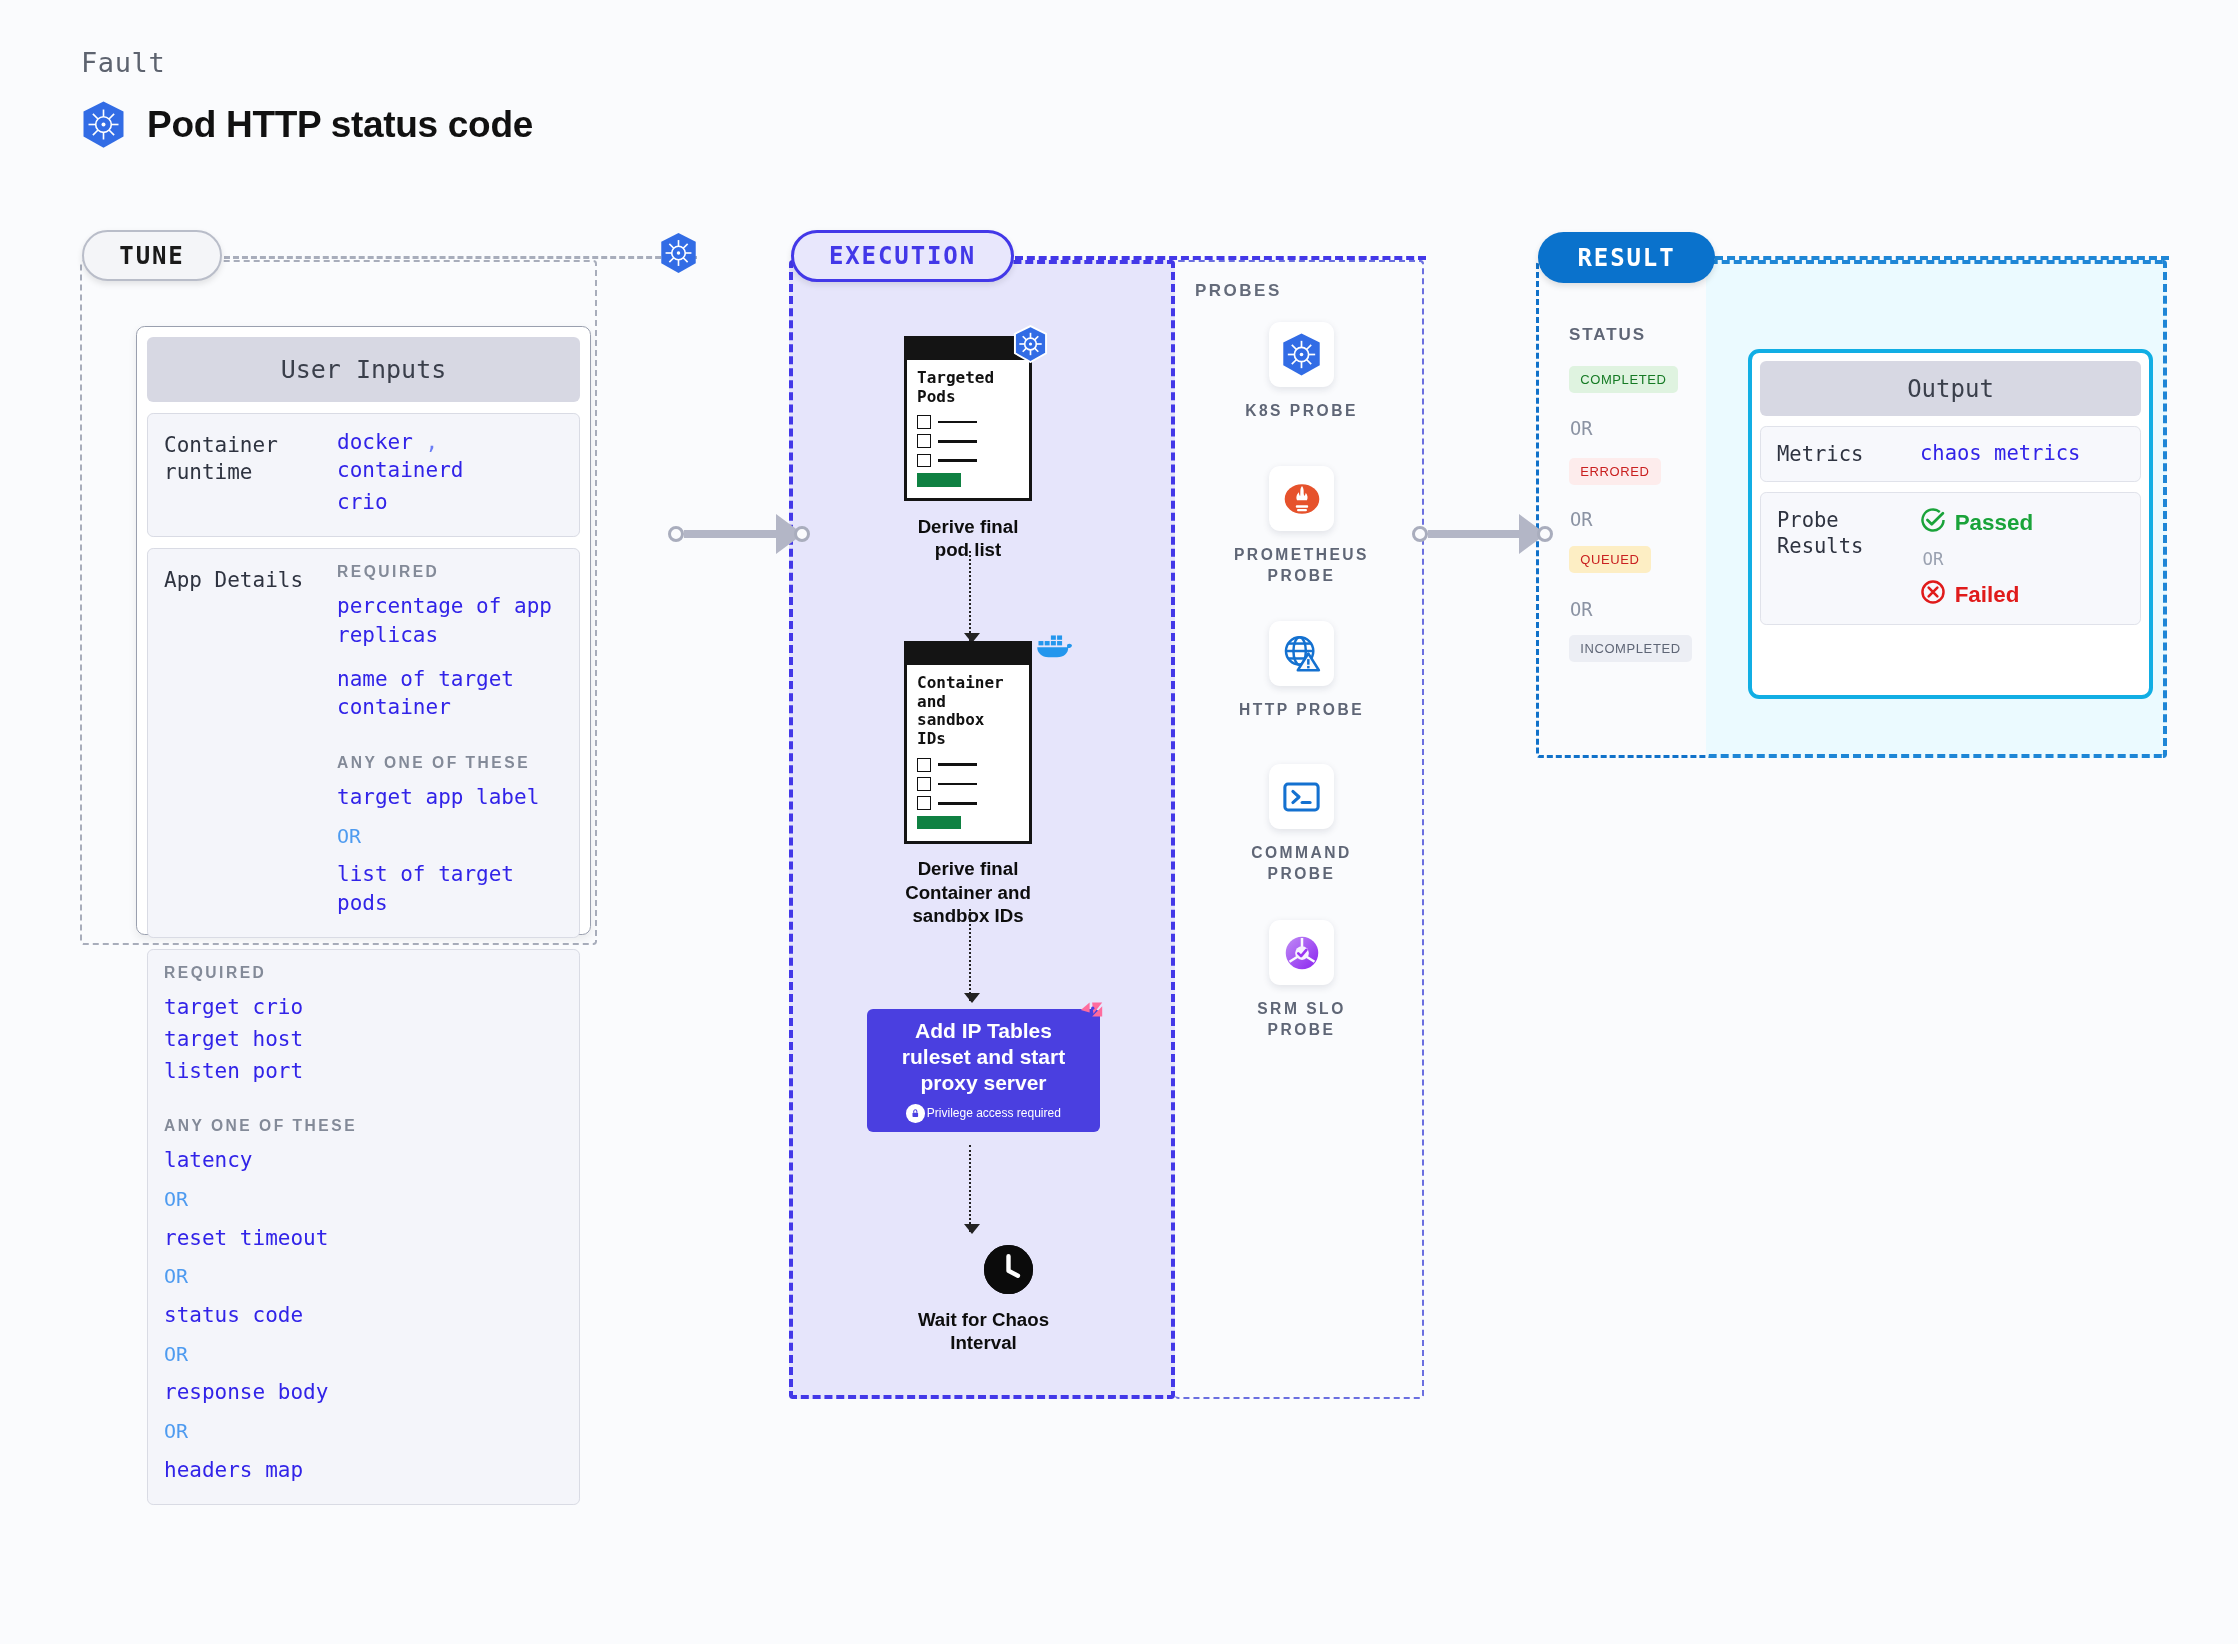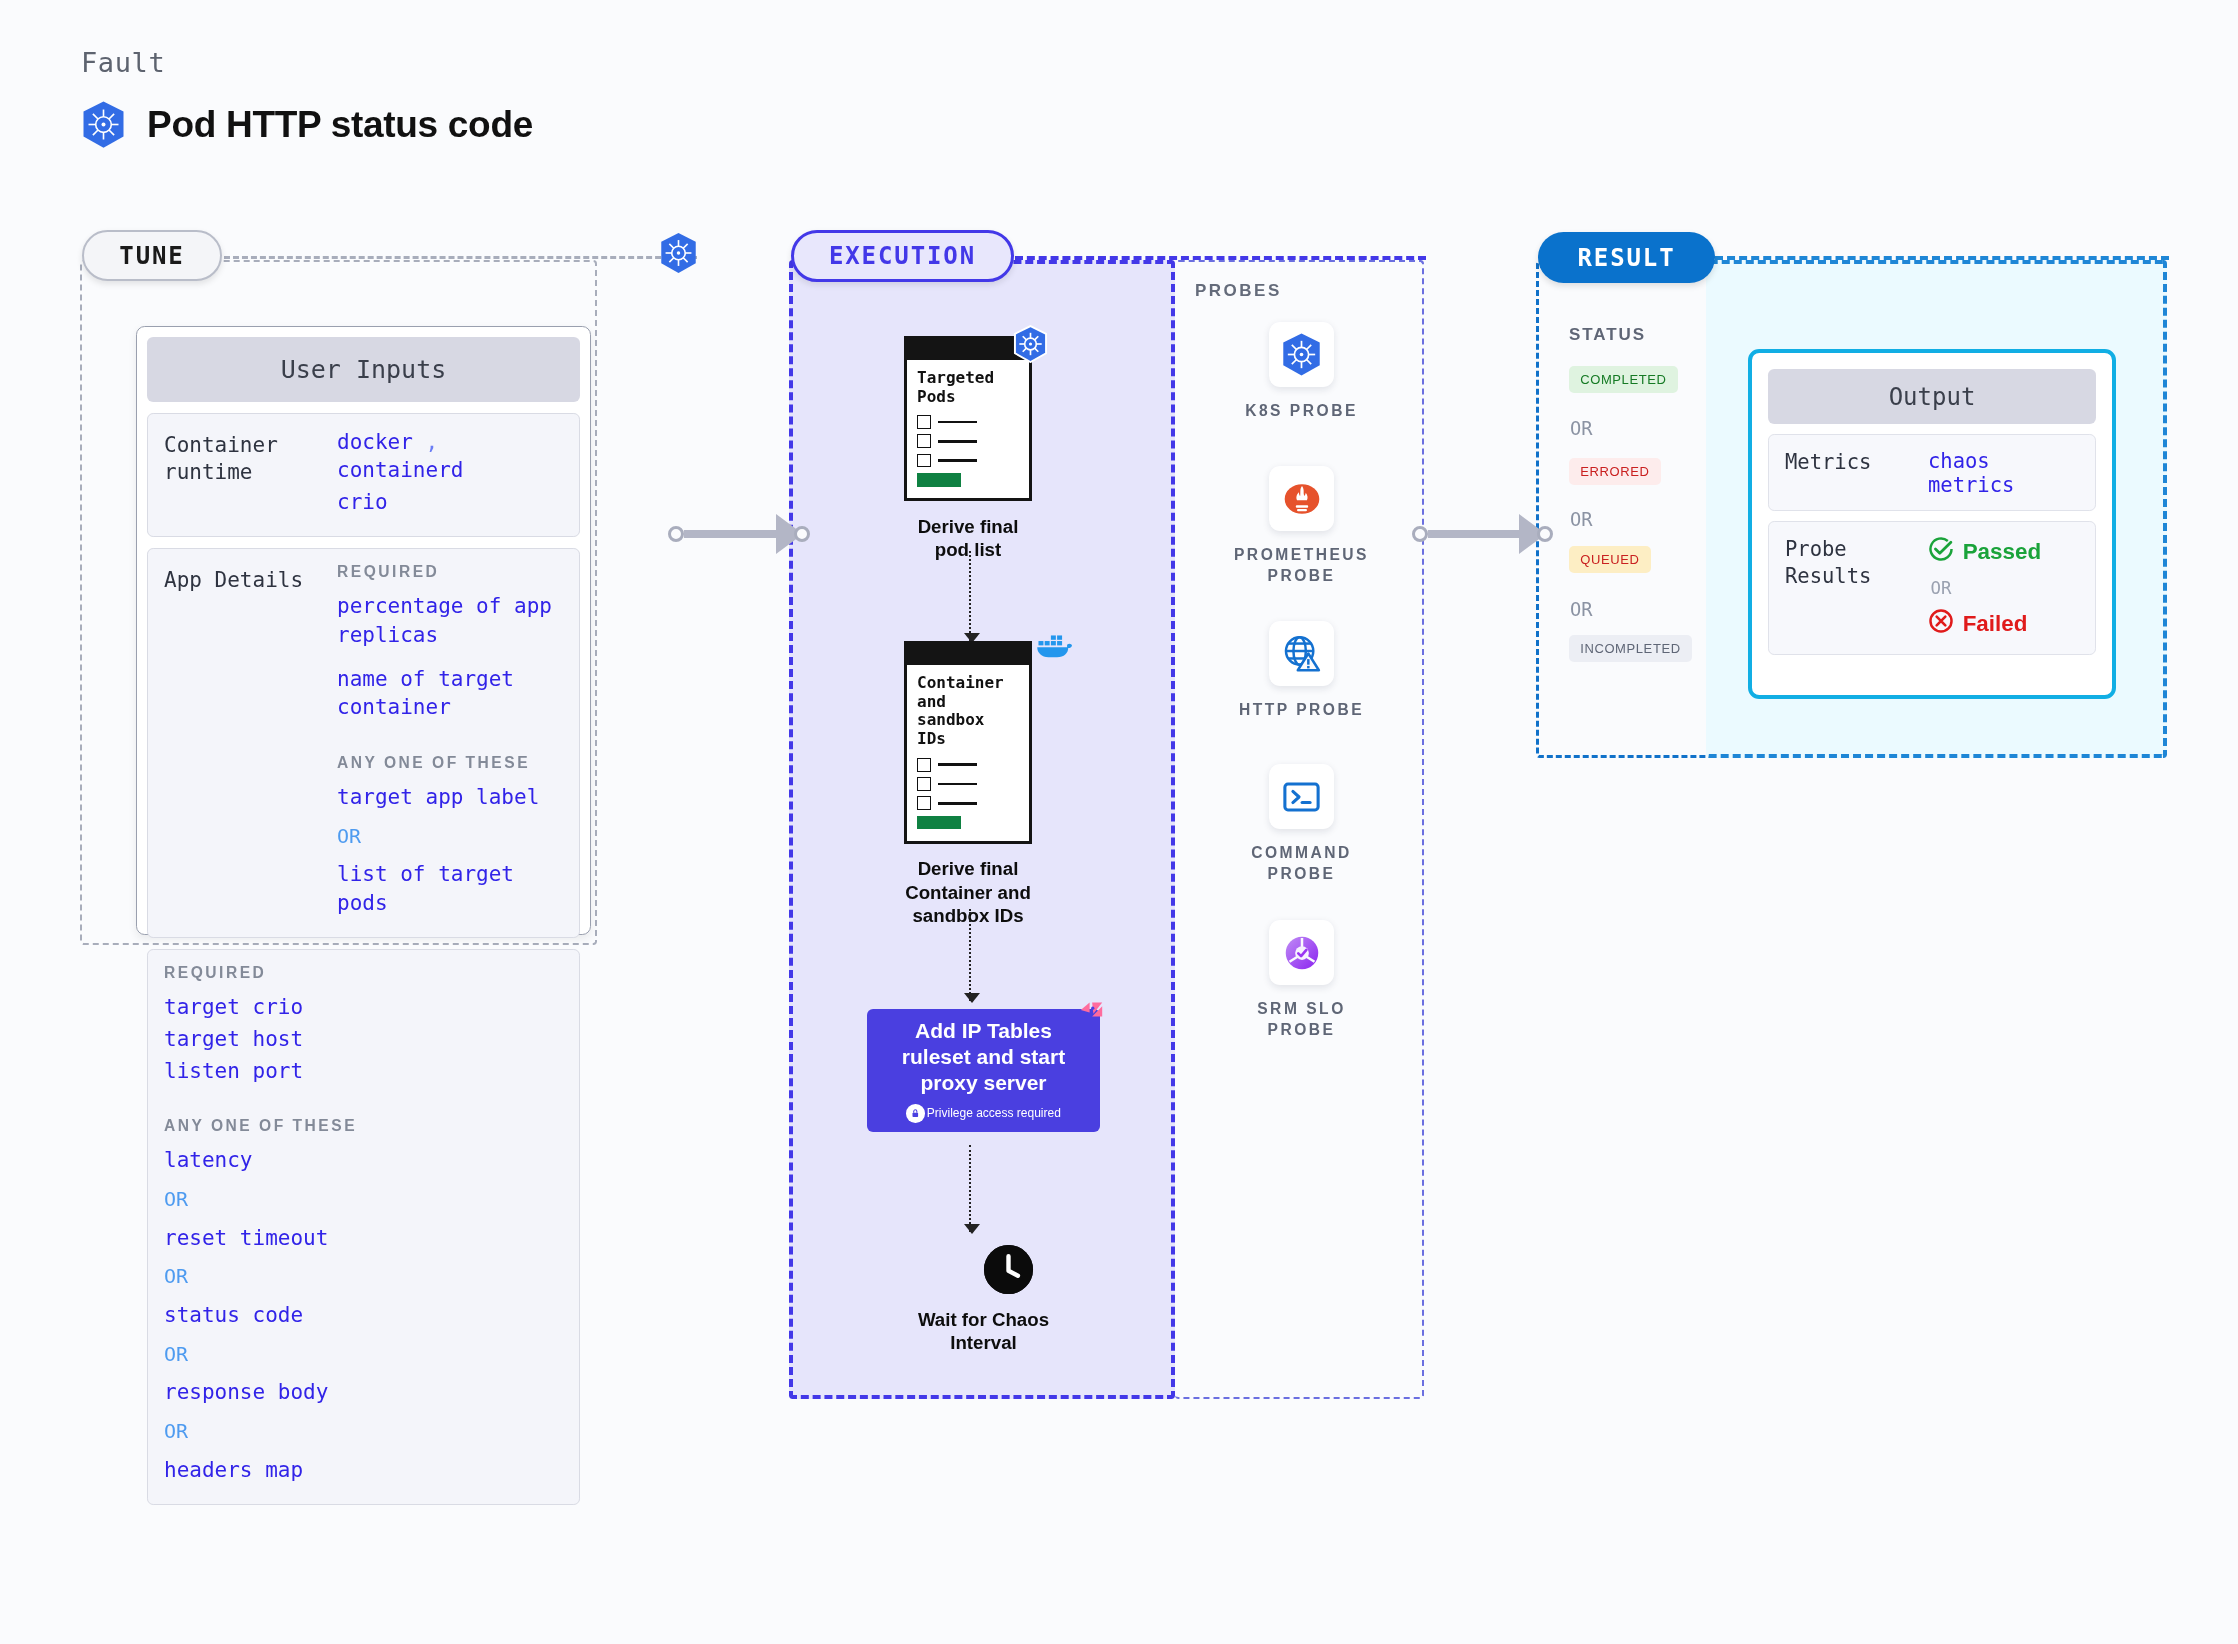--- a/index.html
+++ b/index.html
@@ -158,22 +158,22 @@
     position:absolute;left:1569px;top:325px;
     font-size:17px;font-weight:bold;color:#5f6676;letter-spacing:1.9px;
   }
   .badge{
     position:absolute;border-radius:5px;padding:6.2px 11.2px;
     font-size:13px;font-weight:normal;letter-spacing:0.6px;
   }
   .or-s{position:absolute;font-size:18.7px;color:#8b93a3;font-family:"DejaVu Sans Mono","Liberation Mono",monospace;}
 
   #output-card{
-    position:absolute;left:1748px;top:349px;width:368px;height:350px;
-    background:#fff;border:4.4px solid #11aee4;border-radius:11.2px;box-sizing:border-box;padding:16px;
+    position:absolute;left:1748px;top:349px;width:405px;height:350px;
+    background:#fff;border:4.4px solid #11aee4;border-radius:11.2px;box-sizing:border-box;padding:8px;
   }
   #output-head{
     height:55px;background:#d7d8e3;border-radius:6.2px;
     display:flex;align-items:center;justify-content:center;
     font-family:"DejaVu Sans Mono","Liberation Mono",monospace;
     font-size:24px;color:#3a3f4b;
   }
   .out-row{
     margin-top:10px;background:#f7f8fc;border:1.2px solid #e0e2ea;border-radius:6.2px;
     padding:13.7px 16px;display:flex;

